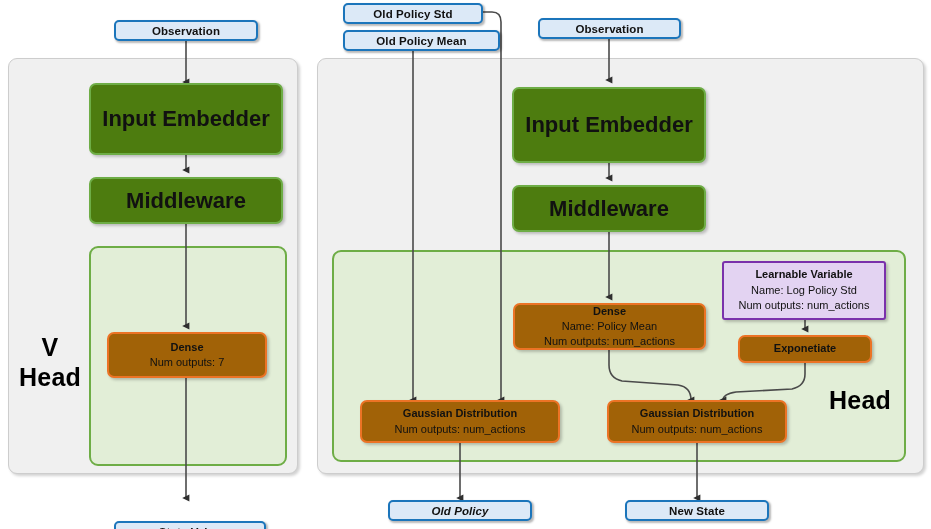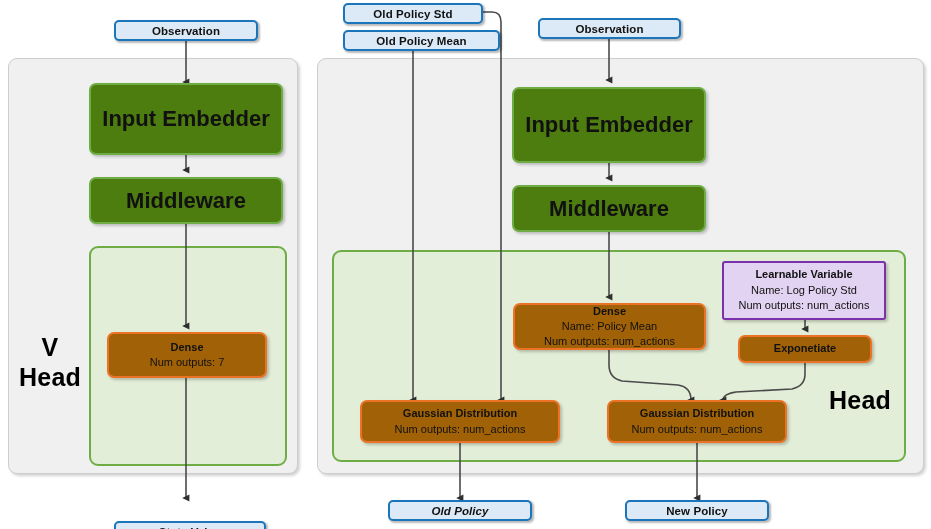--- a/index.html
+++ b/index.html
@@ -119,21 +119,21 @@
 
   <div class="node io-box" style="left:114px;top:521px;width:152px;height:21px;">
     <span>State Value</span>
   </div>
 
   <div class="node io-box" style="left:388px;top:500px;width:144px;height:21px;font-style:italic;">
     <span>Old Policy</span>
   </div>
 
   <div class="node io-box" style="left:625px;top:500px;width:144px;height:21px;">
-    <span>New Policy</span>
+    <span>New State</span>
   </div>
 
   <div class="node block-box" style="left:89px;top:83px;width:194px;height:72px;">
     <span>Input Embedder</span>
   </div>
 
   <div class="node block-box" style="left:89px;top:177px;width:194px;height:47px;">
     <span>Middleware</span>
   </div>
 

